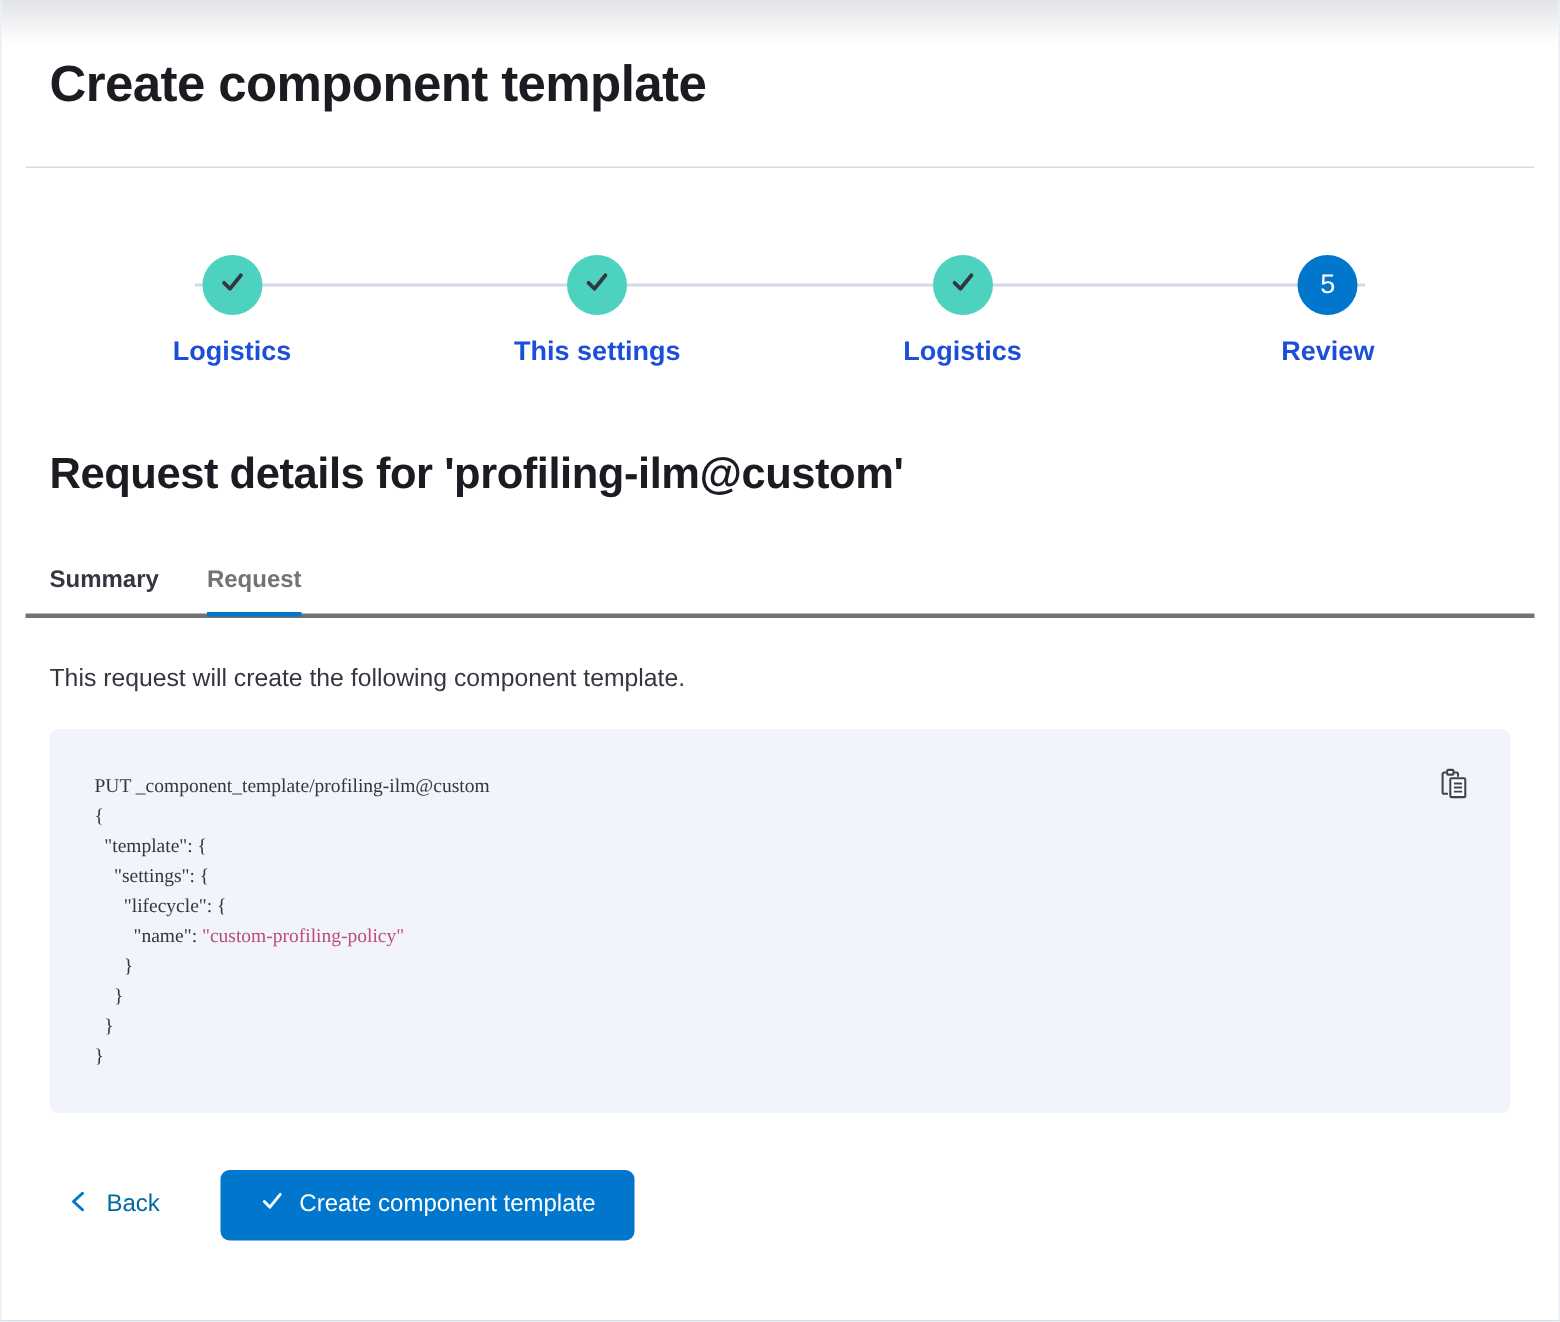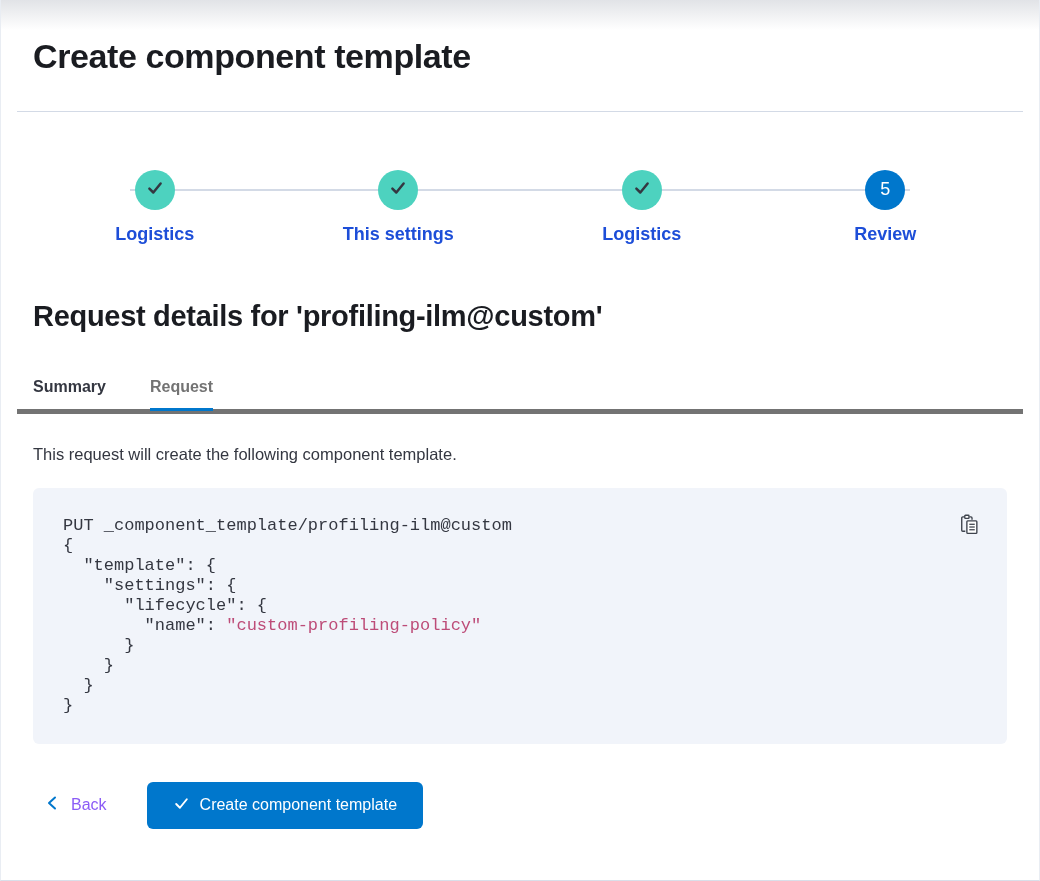--- a/index.html
+++ b/index.html
@@ -61,24 +61,24 @@
 
   
   h2.review-heading {
     margin: 54px 0 0 0;
     font-size: 29px; line-height: 1.2; font-weight: 700;
     letter-spacing: -0.3px; color: #1a1c21;
   }
 
   
   .tabs {
-    display: flex; gap: 44px;
+    display: flex; gap: 32px;
     margin: 44px -16px 0 -16px;
     padding: 0 16px;
-    border-bottom: 5px solid #737373;
+    border-bottom: 3px solid #737373;
   }
   .tab {
     position: relative;
     font-size: 16px; font-weight: 700; color: #343741;
     padding: 0 0 13px 0; cursor: pointer;
     background: none; border: none;
     font-family: "Liberation Sans", sans-serif;
   }
   .tab.active { color: #737373; }
   .tab.active::after {
@@ -94,42 +94,42 @@
   
   .codeblock {
     position: relative;
     margin-top: 22px;
     background: #F1F4FA;
     border-radius: 6px;
     padding: 28px 30px;
   }
   .codeblock pre {
     margin: 0;
-    font-family: Liberation Mono, monospace;
-    font-size: 17px; line-height: 20px;
+    font-family: Liberation Serif, serif;
+    font-size: 13px; line-height: 20px;
     color: #343741;
     white-space: pre;
   }
   .codeblock .str { color: #BD4C78; }
   .copy-btn {
     position: absolute; top: 24px; right: 24px;
     width: 28px; height: 28px;
     display: flex; align-items: center; justify-content: center;
     background: none; border: none; cursor: pointer; padding: 0;
   }
 
   
   .footer {
     display: flex; align-items: center;
     margin-top: 38px;
     padding-left: 12px;
   }
   .back-link {
     display: flex; align-items: center; gap: 10px;
-    color: #8b5cf6; font-size: 16px; font-weight: 500;
+    color: #0369a1; font-size: 16px; font-weight: 500;
     background: none; border: none; cursor: pointer; padding: 0;
     font-family: "Liberation Sans", sans-serif;
     text-align: center;
   }
   .submit-btn {
     display: flex; align-items: center; gap: 10px;
     margin-left: 40px;
     height: 47px; padding: 0 26px;
     background: #0077CC; color: #ffffff;
     font-size: 16px; font-weight: 500;

